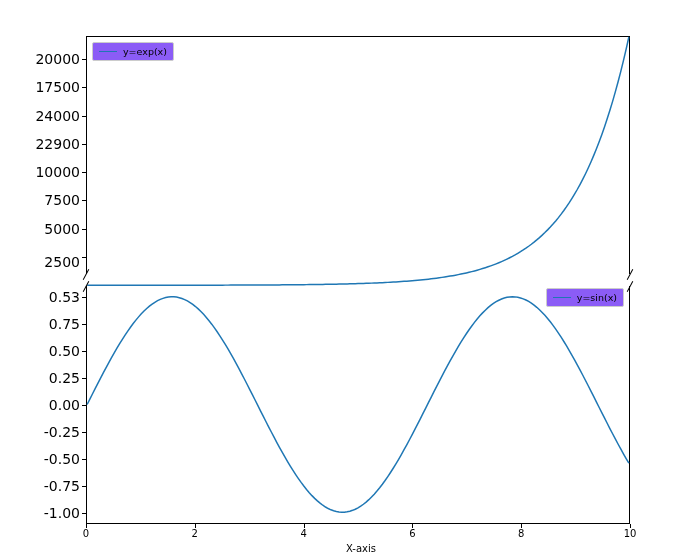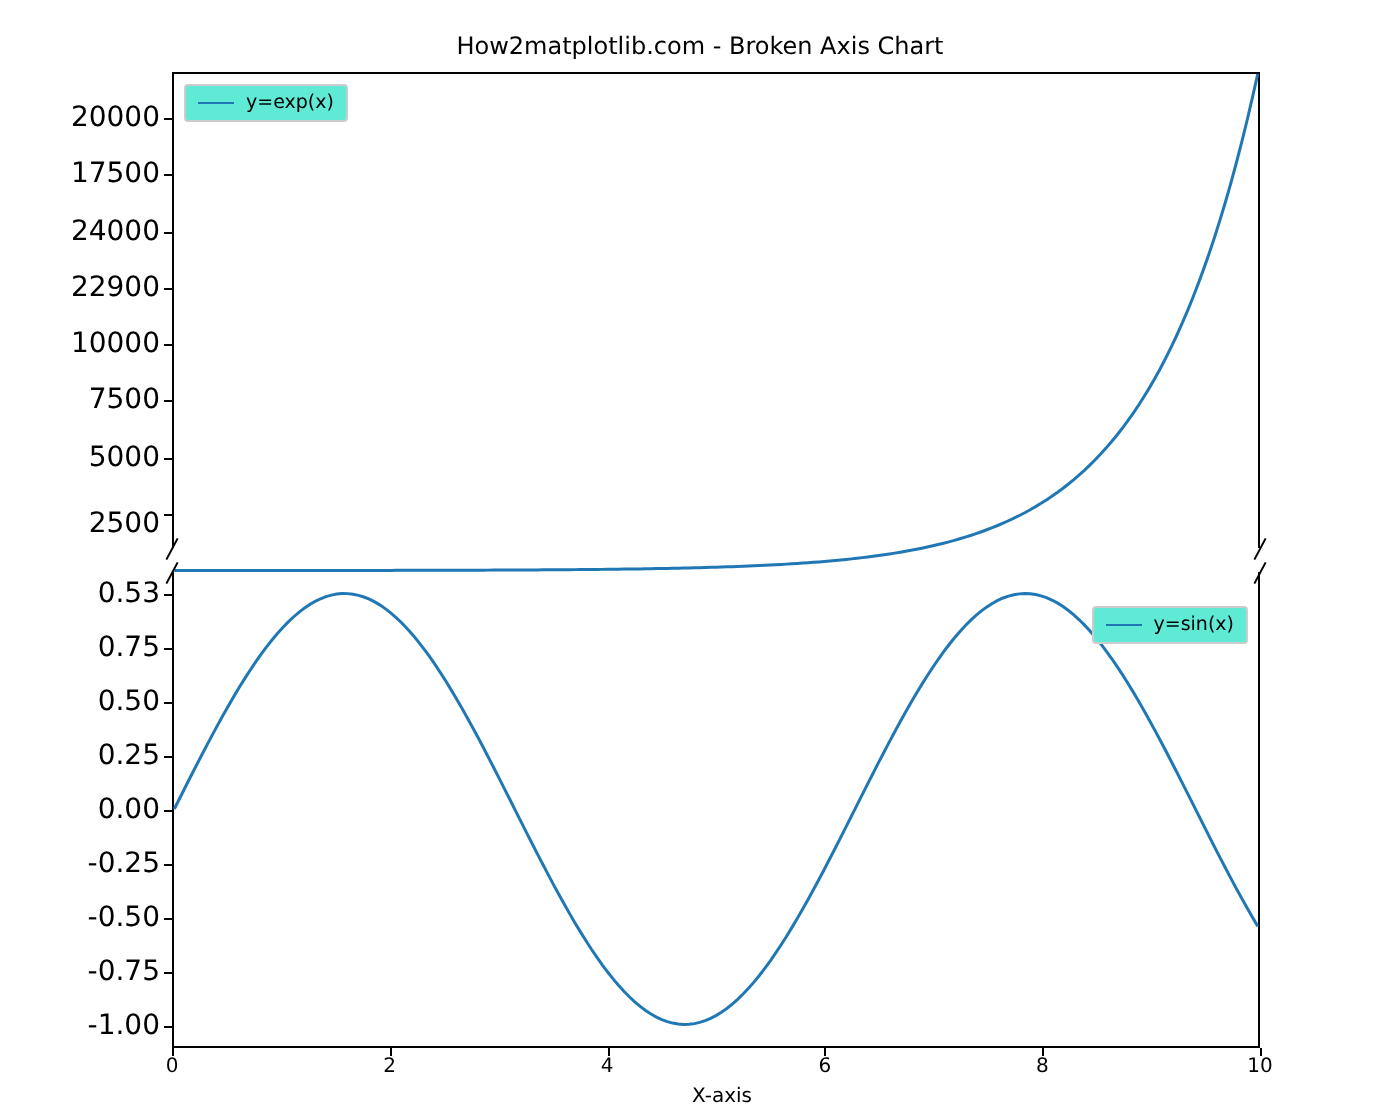--- a/index.html
+++ b/index.html
@@ -60,21 +60,21 @@
   .xlabel {
     position: absolute;
     top: 543px;
     width: 100%;
     text-align: center;
     font-size: 10px;
     padding-left: 11px;
   }
   .legend {
     position: absolute;
-    background: #5eead4;
+    background: #8b5cf6;
     border: 1px solid #cccccc;
     border-radius: 2px;
     padding: 3px 6px;
     font-size: 9.5px;
     display: flex;
     align-items: center;
     gap: 6px;
   }
   .legend .swatch {
     width: 18px; height: 0;
@@ -90,37 +90,36 @@
     border-top: 1px solid #000;
     transform: rotate(-62deg);
     transform-origin: center;
   }
 </style>
 </head>
 <body>
 
 <div class="figure">
 
-  <div class="title">How2matplotlib.com - Broken Axis Chart</div>
 
   <div id="panel-top" class="panel">
     <svg class="plot" viewBox="0 0 544 238">
         <path d="M0.00 249.31 L2.72 249.31 L5.44 249.31 L8.16 249.31 L10.88 249.31 L13.60 249.30 L16.32 249.30 L19.04 249.30 L21.76 249.30 L24.48 249.30 L27.20 249.30 L29.92 249.30 L32.64 249.30 L35.36 249.30 L38.08 249.30 L40.80 249.30 L43.52 249.29 L46.24 249.29 L48.96 249.29 L51.68 249.29 L54.40 249.29 L57.12 249.29 L59.84 249.29 L62.56 249.28 L65.28 249.28 L68.00 249.28 L70.72 249.28 L73.44 249.28 L76.16 249.27 L78.88 249.27 L81.60 249.27 L84.32 249.27 L87.04 249.26 L89.76 249.26 L92.48 249.26 L95.20 249.25 L97.92 249.25 L100.64 249.25 L103.36 249.24 L106.08 249.24 L108.80 249.24 L111.52 249.23 L114.24 249.23 L116.96 249.22 L119.68 249.22 L122.40 249.21 L125.12 249.21 L127.84 249.20 L130.56 249.19 L133.28 249.19 L136.00 249.18 L138.72 249.17 L141.44 249.17 L144.16 249.16 L146.88 249.15 L149.60 249.14 L152.32 249.13 L155.04 249.12 L157.76 249.11 L160.48 249.10 L163.20 249.09 L165.92 249.08 L168.64 249.07 L171.36 249.06 L174.08 249.04 L176.80 249.03 L179.52 249.01 L182.24 249.00 L184.96 248.98 L187.68 248.96 L190.40 248.94 L193.12 248.93 L195.84 248.91 L198.56 248.88 L201.28 248.86 L204.00 248.84 L206.72 248.81 L209.44 248.79 L212.16 248.76 L214.88 248.73 L217.60 248.70 L220.32 248.67 L223.04 248.64 L225.76 248.60 L228.48 248.56 L231.20 248.53 L233.92 248.49 L236.64 248.44 L239.36 248.40 L242.08 248.35 L244.80 248.30 L247.52 248.25 L250.24 248.19 L252.96 248.14 L255.68 248.07 L258.40 248.01 L261.12 247.94 L263.84 247.87 L266.56 247.80 L269.28 247.72 L272.00 247.64 L274.72 247.55 L277.44 247.46 L280.16 247.37 L282.88 247.27 L285.60 247.16 L288.32 247.05 L291.04 246.94 L293.76 246.81 L296.48 246.68 L299.20 246.55 L301.92 246.41 L304.64 246.26 L307.36 246.10 L310.08 245.94 L312.80 245.76 L315.52 245.58 L318.24 245.39 L320.96 245.19 L323.68 244.98 L326.40 244.75 L329.12 244.52 L331.84 244.27 L334.56 244.01 L337.28 243.74 L340.00 243.46 L342.72 243.16 L345.44 242.84 L348.16 242.51 L350.88 242.16 L353.60 241.79 L356.32 241.40 L359.04 241.00 L361.76 240.57 L364.48 240.12 L367.20 239.65 L369.92 239.16 L372.64 238.64 L375.36 238.09 L378.08 237.51 L380.80 236.91 L383.52 236.27 L386.24 235.60 L388.96 234.90 L391.68 234.16 L394.40 233.38 L397.12 232.56 L399.84 231.70 L402.56 230.80 L405.28 229.85 L408.00 228.85 L410.72 227.80 L413.44 226.70 L416.16 225.54 L418.88 224.32 L421.60 223.04 L424.32 221.69 L427.04 220.28 L429.76 218.79 L432.48 217.22 L435.20 215.58 L437.92 213.85 L440.64 212.03 L443.36 210.12 L446.08 208.11 L448.80 205.99 L451.52 203.77 L454.24 201.44 L456.96 198.98 L459.68 196.40 L462.40 193.69 L465.12 190.84 L467.84 187.84 L470.56 184.68 L473.28 181.37 L476.00 177.89 L478.72 174.22 L481.44 170.37 L484.16 166.33 L486.88 162.07 L489.60 157.60 L492.32 152.90 L495.04 147.95 L497.76 142.75 L500.48 137.29 L503.20 131.55 L505.92 125.51 L508.64 119.16 L511.36 112.49 L514.08 105.47 L516.80 98.10 L519.52 90.34 L522.24 82.19 L524.96 73.62 L527.68 64.62 L530.40 55.15 L533.12 45.19 L535.84 34.72 L538.56 23.72 L541.28 12.15 L544.00 -0.01 " fill="none" stroke="#1f77b4" stroke-width="1.5"></path>
       </svg>
     <div class="legend" style="top:5px; left:5px;">
       <span class="swatch"></span>
       <span>y=exp(x)</span>
     </div>
   </div>
 
   <div id="panel-bot" class="panel">
     <svg class="plot" viewBox="0 0 544 238">
         <path d="M0.00 119.00 L2.72 113.59 L5.44 108.20 L8.16 102.83 L10.88 97.51 L13.60 92.24 L16.32 87.03 L19.04 81.90 L21.76 76.87 L24.48 71.94 L27.20 67.13 L29.92 62.45 L32.64 57.92 L35.36 53.53 L38.08 49.31 L40.80 45.26 L43.52 41.40 L46.24 37.73 L48.96 34.26 L51.68 31.00 L54.40 27.97 L57.12 25.16 L59.84 22.59 L62.56 20.26 L65.28 18.17 L68.00 16.34 L70.72 14.76 L73.44 13.44 L76.16 12.39 L78.88 11.61 L81.60 11.09 L84.32 10.84 L87.04 10.86 L89.76 11.16 L92.48 11.72 L95.20 12.55 L97.92 13.65 L100.64 15.01 L103.36 16.63 L106.08 18.50 L108.80 20.63 L111.52 23.00 L114.24 25.62 L116.96 28.46 L119.68 31.54 L122.40 34.83 L125.12 38.33 L127.84 42.03 L130.56 45.93 L133.28 50.01 L136.00 54.26 L138.72 58.67 L141.44 63.23 L144.16 67.93 L146.88 72.77 L149.60 77.71 L152.32 82.76 L155.04 87.90 L157.76 93.12 L160.48 98.40 L163.20 103.73 L165.92 109.11 L168.64 114.50 L171.36 119.91 L174.08 125.32 L176.80 130.70 L179.52 136.07 L182.24 141.38 L184.96 146.64 L187.68 151.84 L190.40 156.95 L193.12 161.96 L195.84 166.87 L198.56 171.66 L201.28 176.32 L204.00 180.83 L206.72 185.19 L209.44 189.39 L212.16 193.40 L214.88 197.24 L217.60 200.87 L220.32 204.30 L223.04 207.52 L225.76 210.52 L228.48 213.29 L231.20 215.82 L233.92 218.11 L236.64 220.16 L239.36 221.95 L242.08 223.48 L244.80 224.75 L247.52 225.76 L250.24 226.50 L252.96 226.97 L255.68 227.17 L258.40 227.11 L261.12 226.77 L263.84 226.16 L266.56 225.28 L269.28 224.14 L272.00 222.74 L274.72 221.07 L277.44 219.16 L280.16 216.99 L282.88 214.57 L285.60 211.92 L288.32 209.04 L291.04 205.93 L293.76 202.60 L296.48 199.06 L299.20 195.33 L301.92 191.40 L304.64 187.29 L307.36 183.01 L310.08 178.57 L312.80 173.99 L315.52 169.26 L318.24 164.41 L320.96 159.45 L323.68 154.38 L326.40 149.23 L329.12 144.00 L331.84 138.71 L334.56 133.37 L337.28 127.99 L340.00 122.59 L342.72 117.18 L345.44 111.78 L348.16 106.39 L350.88 101.04 L353.60 95.73 L356.32 90.48 L359.04 85.30 L361.76 80.20 L364.48 75.20 L367.20 70.31 L369.92 65.55 L372.64 60.91 L375.36 56.42 L378.08 52.09 L380.80 47.93 L383.52 43.94 L386.24 40.14 L388.96 36.54 L391.68 33.14 L394.40 29.96 L397.12 27.00 L399.84 24.27 L402.56 21.78 L405.28 19.53 L408.00 17.53 L410.72 15.78 L413.44 14.29 L416.16 13.06 L418.88 12.10 L421.60 11.40 L424.32 10.98 L427.04 10.82 L429.76 10.93 L432.48 11.32 L435.20 11.97 L437.92 12.89 L440.64 14.08 L443.36 15.52 L446.08 17.23 L448.80 19.19 L451.52 21.40 L454.24 23.86 L456.96 26.55 L459.68 29.47 L462.40 32.62 L465.12 35.98 L467.84 39.55 L470.56 43.32 L473.28 47.28 L476.00 51.42 L478.72 55.72 L481.44 60.19 L484.16 64.80 L486.88 69.55 L489.60 74.42 L492.32 79.40 L495.04 84.48 L497.76 89.65 L500.48 94.89 L503.20 100.19 L505.92 105.54 L508.64 110.92 L511.36 116.32 L514.08 121.73 L516.80 127.13 L519.52 132.51 L522.24 137.86 L524.96 143.16 L527.68 148.40 L530.40 153.57 L533.12 158.65 L535.84 163.63 L538.56 168.50 L541.28 173.24 L544.00 177.85 " fill="none" stroke="#1f77b4" stroke-width="1.5"></path>
       </svg>
-    <div class="legend" style="top:17px; right:5px;">
+    <div class="legend" style="top:2px; right:5px;">
       <span class="swatch"></span>
       <span>y=sin(x)</span>
     </div>
   </div>
 
   <div class="xlabel">X-axis</div>
 
   <div class="break-slash" style="left:80px; top:274px;"></div>
   <div class="break-slash" style="left:624px; top:274px;"></div>
   <div class="break-slash" style="left:80px; top:286px;"></div>

